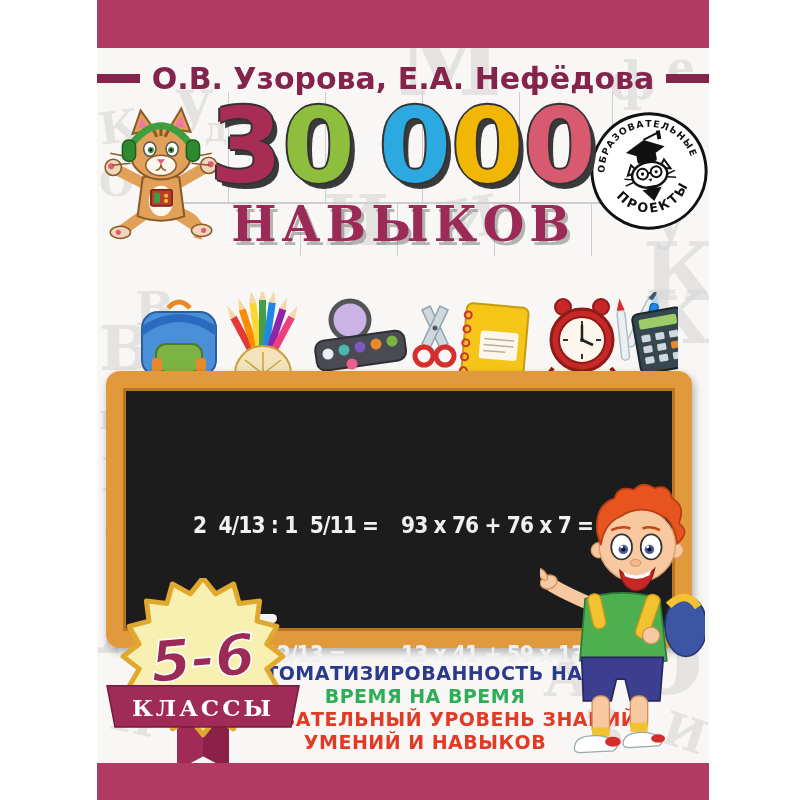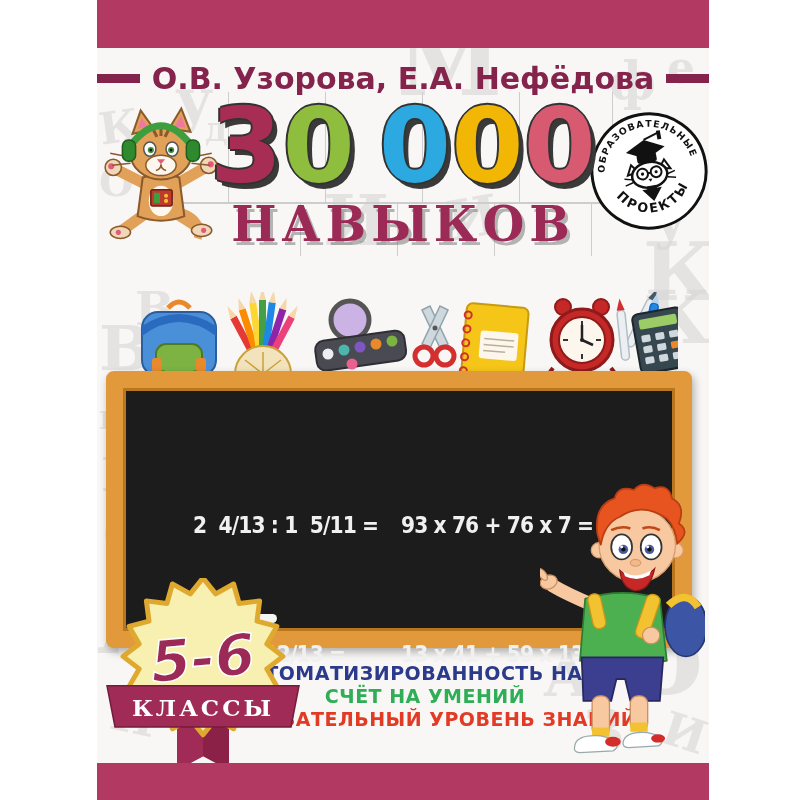--- a/index.html
+++ b/index.html
@@ -24,21 +24,21 @@
       text-shadow:-2px 0 0 #333,2px 0 0 #333,0 -2px 0 #333,0 2px 0 #333,5px 6px 0 #3A3A3A;}
   .title-digits span.sp{display:inline-block;width:24px;}
   .title-line2{position:absolute;left:0;right:0;top:196px;text-align:center;z-index:3;
       font-family:"DejaVu Serif",serif;font-weight:bold;font-size:48px;letter-spacing:5px;color:var(--title2);
       text-shadow:3px 4px 0 rgba(95,95,95,.45);}
   .title-line3{position:absolute;left:0;right:0;top:246px;text-align:center;z-index:3;
       font-family:"DejaVu Serif",serif;font-weight:bold;font-size:46px;letter-spacing:1px;color:var(--title3);
       text-shadow:-2px -2px 0 #fff,2px -2px 0 #fff,-2px 2px 0 #fff,2px 2px 0 #fff,0 -3px 0 #fff,0 3px 0 #fff,-3px 0 0 #fff,3px 0 0 #fff,5px 6px 0 rgba(120,120,120,.5);}
   
   .board{position:absolute;left:9px;top:371px;width:586px;height:277px;z-index:3;
-      background:#1C1C1C;border:17px solid var(--board-frame);border-radius:8px;
+      background:#1C1C1C;border:17px solid var(--board-frame);border-radius:14px;
       box-shadow:inset 0 0 0 3px #B9761E,2px 4px 8px rgba(0,0,0,.3);box-sizing:border-box;}
   .chalk-col{position:absolute;font-weight:bold;font-size:23px;letter-spacing:-1px;color:var(--chalk);
       white-space:pre;line-height:43px;transform:scaleX(.88);transform-origin:0 0;}
   .col-left{left:70px;top:30px;}
   .col-right{left:278px;top:30px;}
   .chalk-piece{position:absolute;left:118px;bottom:8px;width:36px;height:9px;background:#F4F4F4;border-radius:5px;
       box-shadow:0 1px 2px rgba(0,0,0,.6);}
   
   .footer{position:absolute;left:138px;top:662px;width:380px;text-align:center;z-index:4;}
   .footer div{font-size:19px;font-weight:bold;letter-spacing:.5px;line-height:23px;white-space:nowrap;}
@@ -355,19 +355,20 @@
       <path d="M74 148 L74 196 L100 182 L126 196 L126 148 Z" fill="#8C2148"></path>
       <path d="M74 148 L74 196 L100 182 L100 148 Z" fill="#A02B57"></path>
       <polygon points="180,80 163.8,92.7 173.9,110.6 154,116.1 156.6,136.6 136.1,134 130.6,153.9 112.7,143.8 100,160 87.3,143.8 69.4,153.9 63.9,134 43.4,136.6 46,116.1 26.1,110.6 36.2,92.7 20,80 36.2,67.3 26.1,49.4 46,43.9 43.4,23.4 63.9,26 69.4,6.1 87.3,16.2 100,0 112.7,16.2 130.6,6.1 136.1,26 156.6,23.4 154,43.9 173.9,49.4 163.8,67.3" fill="#F8F0B0" stroke="#DFA92F" stroke-width="5" stroke-linejoin="round"></polygon>
       <text x="100" y="102" text-anchor="middle" font-family="DejaVu Sans, sans-serif" font-weight="bold" font-style="italic" font-size="58" fill="#9C2A56" stroke="#fff" stroke-width="1.5" transform="rotate(-5 100 84)">5-6</text>
       <polygon points="4,110 196,110 188,152 12,152" fill="#A02B57" stroke="#731C3D" stroke-width="1.5"></polygon>
       <text x="100" y="141" text-anchor="middle" font-family="DejaVu Serif, serif" font-weight="bold" font-size="23" letter-spacing="3" fill="#ffffff">КЛАССЫ</text>
     </svg>
 
     <div class="footer" id="footer-lines">
         <div style="color: rgb(44, 58, 140);">АВТОМАТИЗИРОВАННОСТЬ НАВЫКА</div>
-        <div style="color: rgb(47, 174, 87);">СЧЁТ НА УМЕНИЙ</div>
+        <div style="color: rgb(47, 174, 87);">ВРЕМЯ НА ВРЕМЯ</div>
         <div style="color: rgb(226, 59, 37);">ОБЯЗАТЕЛЬНЫЙ УРОВЕНЬ ЗНАНИЙ,</div>
+        <div style="color: rgb(226, 59, 37);">УМЕНИЙ И НАВЫКОВ</div>
       </div>
 
     <div class="bottombar"></div>
   </div>
 </div>
 
 </body></html>

